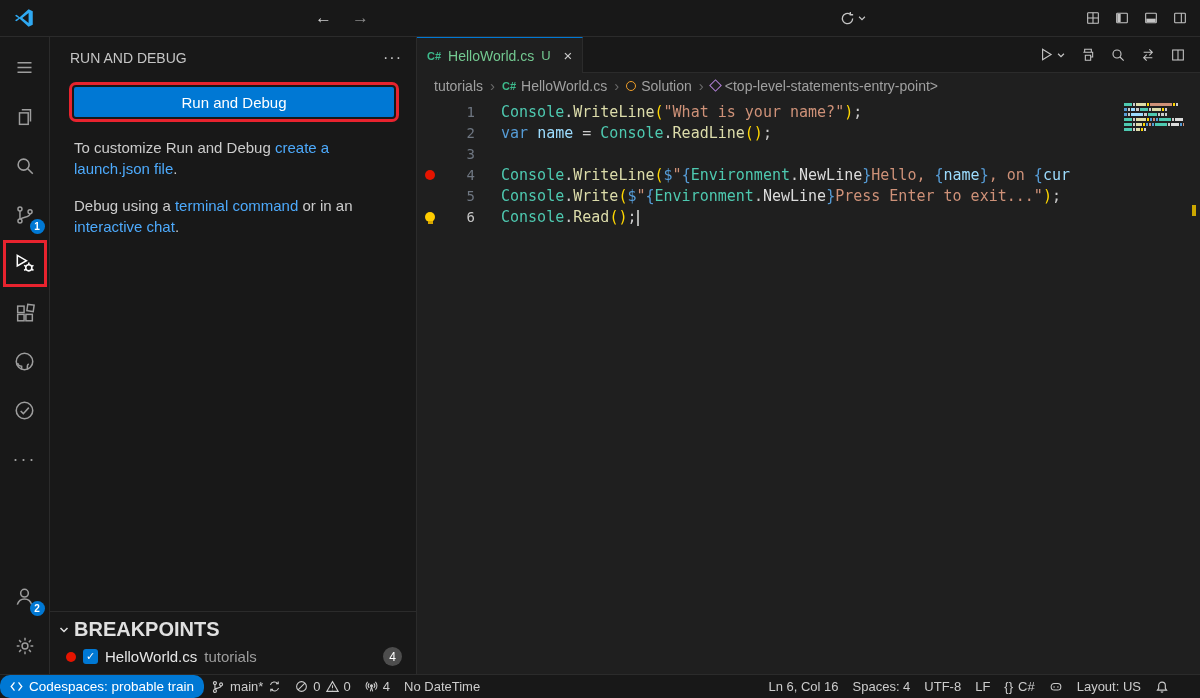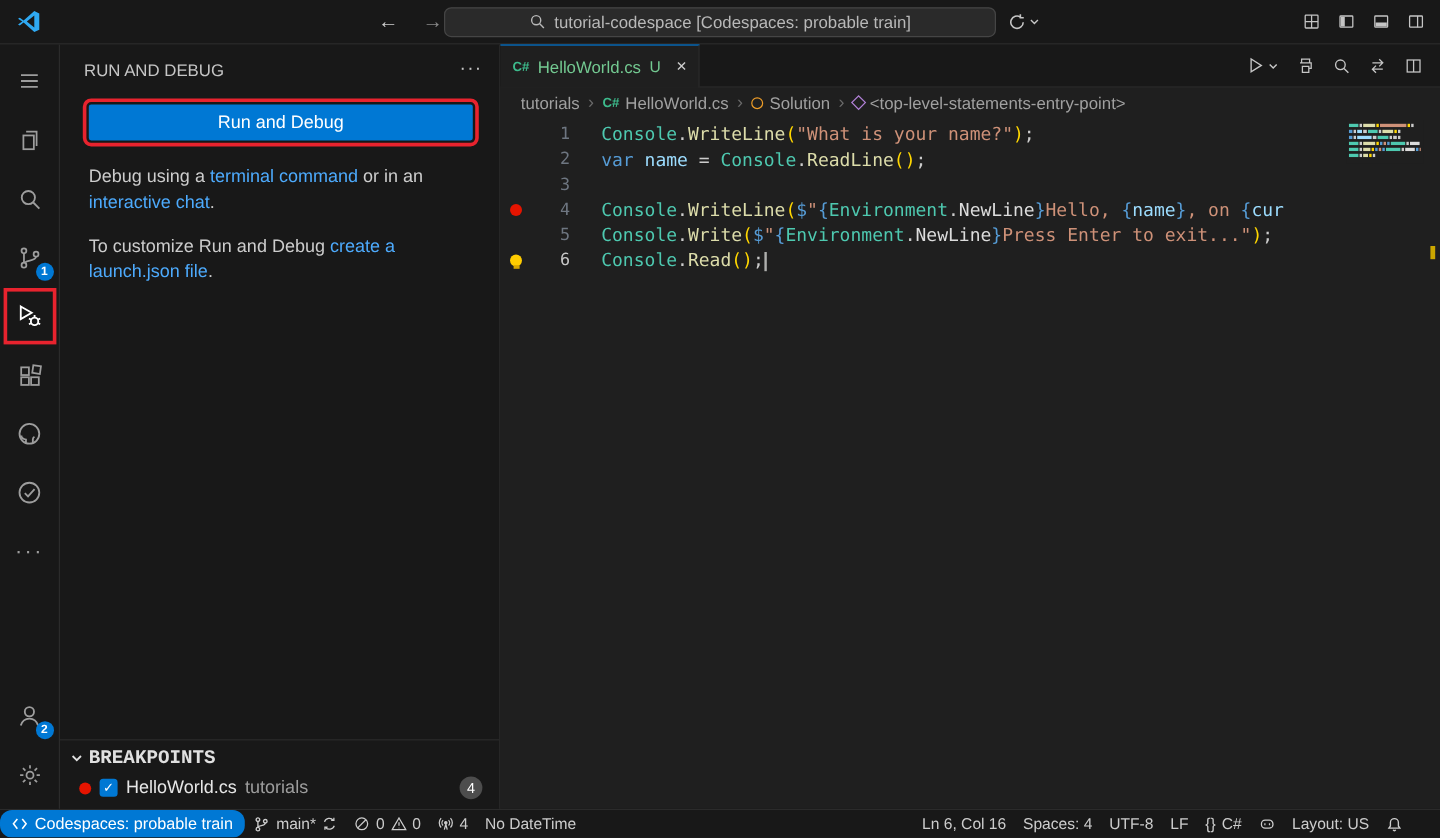--- a/index.html
+++ b/index.html
@@ -43,21 +43,21 @@
     font-size:14px; color:#e0e0e0; cursor:pointer; }
   .runbtn-wrap { position:relative; margin:10px 22px 4px 24px; }
   .runbtn { display:block; width:100%; height:30px; background:#0078d4; color:#ffffff; border:none;
     border-radius:2px; font-size:15px; font-family:inherit; cursor:pointer;
     outline:3px solid #e8232e; outline-offset:2px; }
   .sb-par { margin:16px 20px 0 24px; line-height:21px; color:#cccccc; }
   .sb-par .link { color:#4daafc; cursor:pointer; }
   .sb-fill { flex:1; }
   .bp-section { border-top:1px solid #2b2b2b; padding-bottom:6px; }
   .bp-title { display:flex; align-items:center; gap:4px; padding:6px 8px 4px; font-weight:bold;
-    font-size:16px; color:#e0e0e0; cursor:pointer;font-family:Liberation Mono, monospace; }
+    font-size:20px; color:#e0e0e0; cursor:pointer; }
   .bp-row { display:flex; align-items:center; gap:7px; padding:2px 14px 2px 16px; cursor:pointer; }
   .bp-dot { width:10px; height:10px; border-radius:50%; background:#e51400; flex:none; }
   .bp-check { width:15px; height:15px; background:#0078d4; border-radius:3px; color:#fff; font-size:11px;
     display:flex; align-items:center; justify-content:center; flex:none; }
   .bp-file { color:#e6e6e6; }
   .bp-folder { color:#9d9d9d; }
   .bp-badge { margin-left:auto; background:#4d4d4d; color:#ffffff; border-radius:50%; min-width:19px;
     height:19px; font-size:12px; display:flex; align-items:center; justify-content:center; }
 
   
@@ -112,27 +112,20 @@
 <body>
 
 <div class="titlebar">
   <svg class="vscode-logo" width="20" height="20" viewBox="0 0 24 24">
     <path fill="#2fa9f2" d="M17.5 1.5 6.8 11 3 8.2l-1.8 1 4.3 2.8-4.3 2.8 1.8 1L6.8 13l10.7 9.5 5-2.3V3.8zM17.5 6v12L10 12z"></path>
   </svg>
   <div class="nav-arrows">
     <span>←</span>
     <span class="fwd">→</span>
   </div>
-  <div class="searchbox">
-    <svg width="14" height="14" viewBox="0 0 24 24" fill="none" stroke="#b8b8b8" stroke-width="2">
-        <circle cx="10" cy="10" r="6.5"></circle>
-        <path d="m15 15 6 6"></path>
-      </svg>
-    <span>tutorial-codespace [Codespaces: probable train]</span>
-  </div>
   <div class="remote-menu">
     <svg width="15" height="15" viewBox="0 0 16 16" fill="none" stroke="currentColor" stroke-width="1.4">
         <path d="M13.5 8A5.5 5.5 0 1 1 11 3.4"></path>
         <path d="M11 1v3h3"></path>
       </svg>
     <svg width="10" height="10" viewBox="0 0 12 12" fill="none" stroke="currentColor" stroke-width="1.4">
         <path d="M2.5 4.5 6 8l3.5-3.5"></path>
       </svg>
   </div>
   <div class="layout-icons">
@@ -231,24 +224,24 @@
 
   <div class="sidebar">
     <div class="sb-header">
       <span>RUN AND DEBUG</span>
       <span class="more">···</span>
     </div>
     <div class="runbtn-wrap">
       <button class="runbtn">Run and Debug</button>
     </div>
     <div class="sb-par">
+      <span>To customize Run and Debug </span><span class="link">create a launch.json file</span><span>.</span>
+    </div>
+    <div class="sb-par">
       <span>Debug using a </span><span class="link">terminal command</span><span> or in an </span><span class="link">interactive chat</span><span>.</span>
-    </div>
-    <div class="sb-par">
-      <span>To customize Run and Debug </span><span class="link">create a launch.json file</span><span>.</span>
     </div>
     <div class="sb-fill"></div>
     <div class="bp-section">
       <div class="bp-title">
         <svg width="12" height="12" viewBox="0 0 12 12" fill="none" stroke="currentColor" stroke-width="1.5">
             <path d="M2.5 4 6 7.5 9.5 4"></path>
           </svg>
         <span>BREAKPOINTS</span>
       </div>
       <div class="bp-row">

